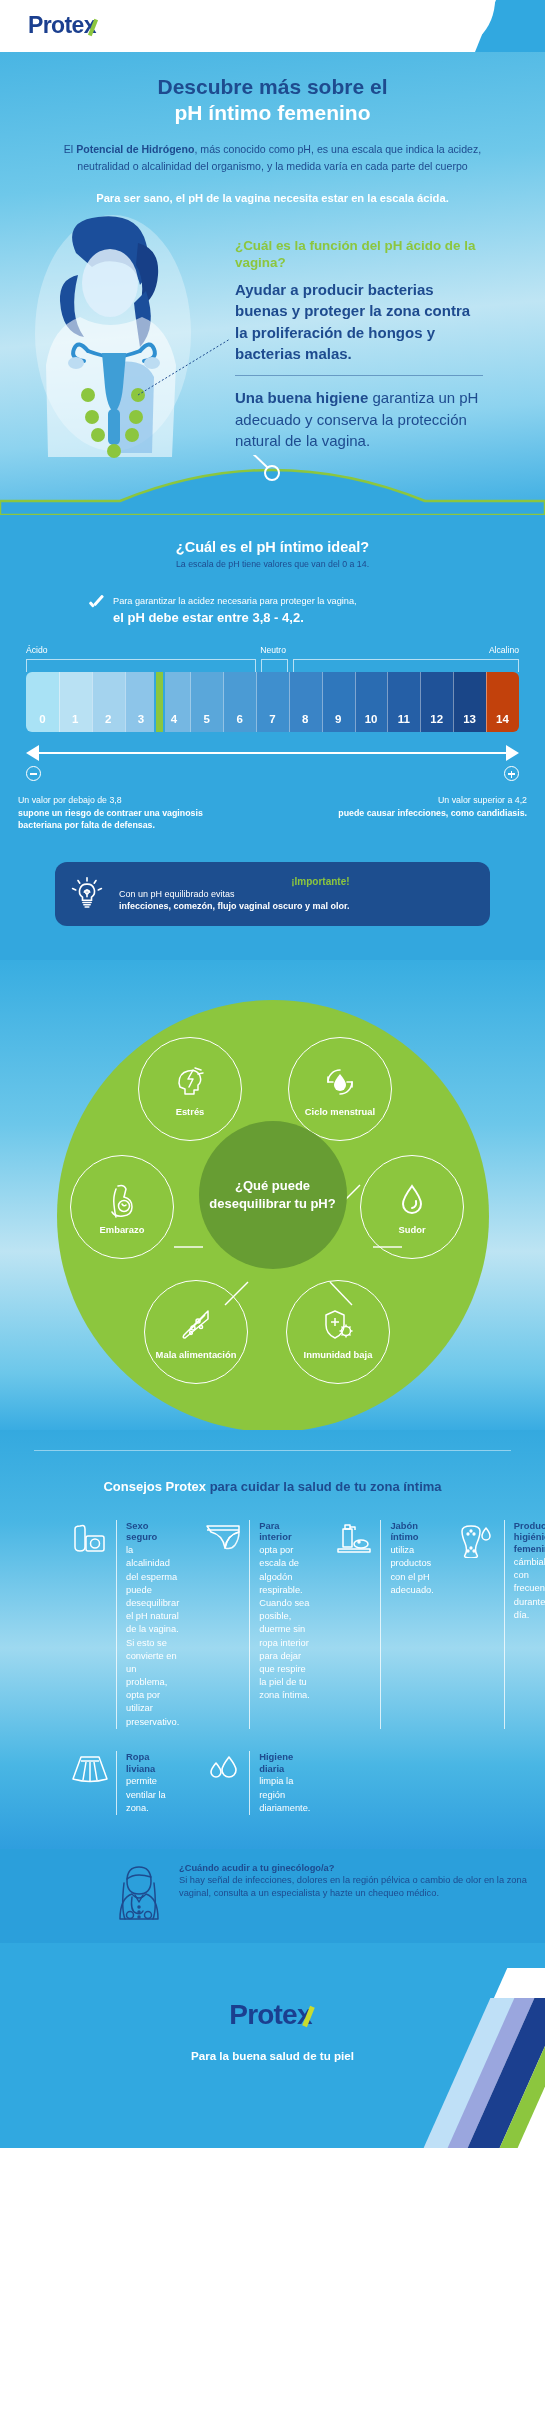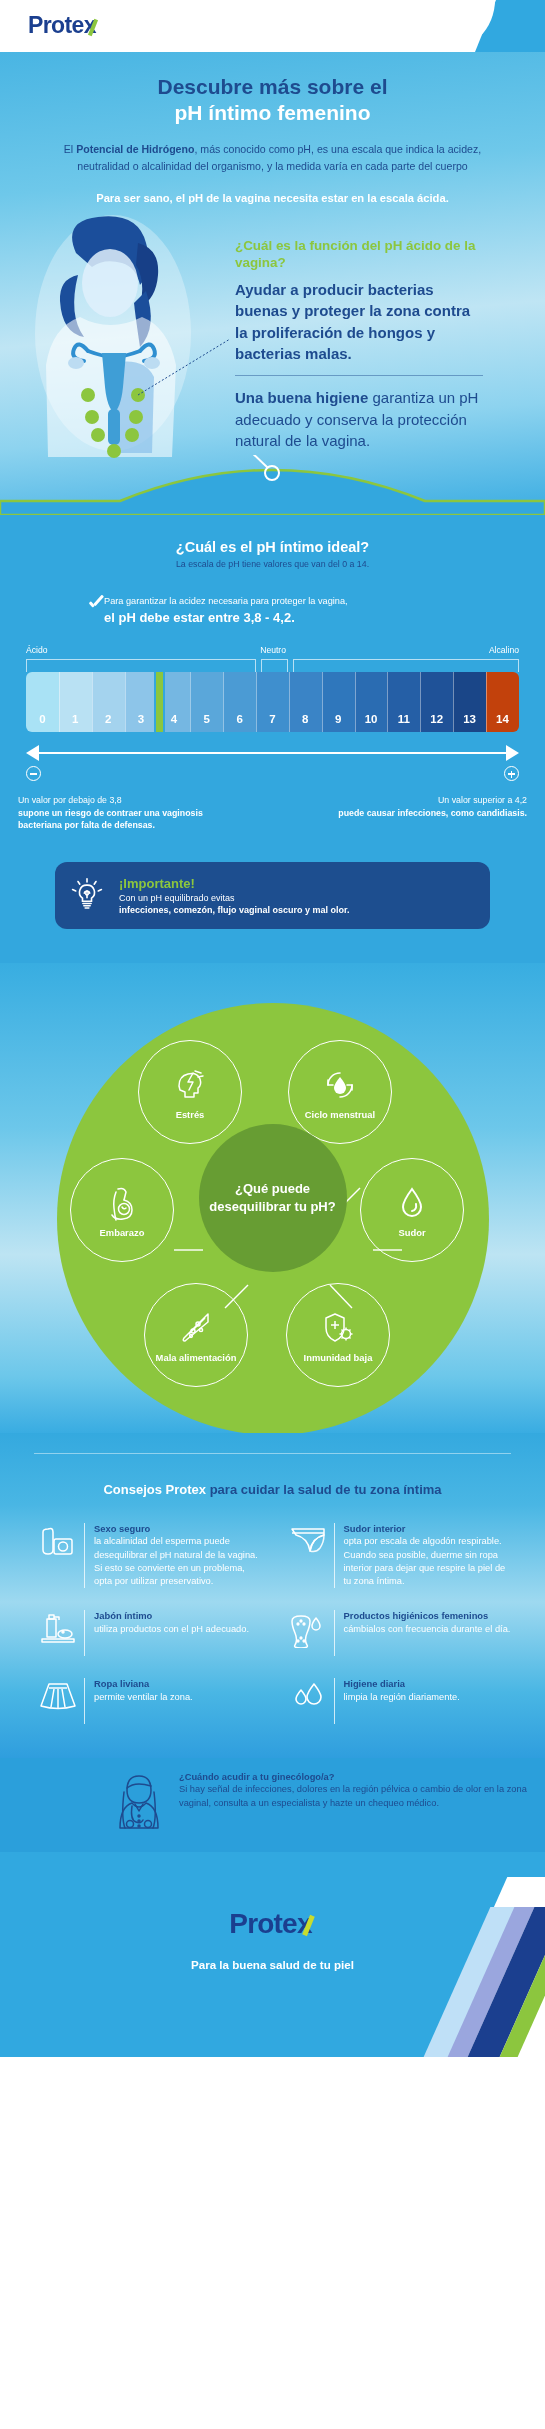--- a/index.html
+++ b/index.html
@@ -138,20 +138,21 @@
   }
   .scale-sec .sub {
     text-align: center;
     color: #1e4b8f;
     font-size: 8.8px;
     padding-top: 4px;
   }
   .checkrow {
     display: flex;
     align-items: flex-start;
+    gap: 9px;
     padding: 26px 70px 0 88px;
   }
   .checkrow .check {
     flex: 0 0 auto;
     width: 16px; height: 16px;
     position: relative;
     margin-top: 1px;
   }
   .checkrow .check:before{
     content:"";
@@ -284,21 +285,21 @@
   .important {
     margin: 30px 55px 0;
     background: #1d4e8f;
     border-radius: 12px;
     padding: 14px 16px 14px 14px;
     display:flex;
     gap: 14px;
     align-items:center;
   }
   .bulb { flex:0 0 auto; width: 36px; height: 36px; }
-  .important .ttl { color:#8cc63e; font-size:13px; font-weight:bold; }
+  .important .ttl { color:#8cc63e; font-size:10px; font-weight:bold;text-align:right; }
   .important .l1 { color:#fff; font-size:9px; margin-top:2px; }
   .important .l2 { color:#fff; font-size:9px; font-weight:bold; margin-top:2px; }
 
   
   .circle-sec {
     position: relative;
     background: linear-gradient(180deg,#38ade1 0%, #6cc7ea 35%, #bde4f3 62%, #6cc7ea 88%, #39ace2 100%);
     height: 470px;
     overflow:hidden;
   }
@@ -350,23 +351,24 @@
   .tips-title {
     text-align:center;
     font-size: 13px;
     font-weight:bold;
     color:#1e4b8f;
     padding: 28px 0 0;
   }
   .tips-title .w { color:#ffffff; }
   .tips-grid {
     display:grid;
-    grid-template-columns: 1fr 1fr;
+    grid-template-columns: 1fr 1fr 1fr 1fr;
     gap: 22px 18px;
     padding: 26px 32px 0;
+    margin-left: 32px;
   }
   .tip { display:flex; gap: 0; align-items: flex-start; }
   .tip .ticon { flex:0 0 52px; display:flex;align-items:flex-start;justify-content:center; padding-top:2px; }
   .tip .tdiv { flex:0 0 1px; align-self: stretch; background: rgba(255,255,255,.75); margin-right:9px; min-height: 46px;}
   .tip .tbody { flex:1 1 auto; }
   .tip h4 { font-size: 9.4px; font-weight:bold; color:#1e4b8f; line-height:1.25; }
   .tip p { font-size: 9.3px; color:#ffffff; line-height:1.42; margin-top:1px; }
 
   
   .doctor-sec {
@@ -700,21 +702,21 @@
           <svg width="40" height="30" viewBox="0 0 40 30">
               <g stroke="#fff" stroke-width="1.5" fill="none" stroke-linejoin="round">
             <path d="M4 4 h32 v6 q-12 3 -14 16 q-2 -13 -14 -16 z"></path>
             <path d="M36 10 q-12 3 -14 16 q6 2 10 -3 q4 -6 4 -13z" opacity="0.9"></path>
             <line x1="4" y1="8" x2="36" y2="8"></line>
           </g>
             </svg>
         </span>
         <span class="tdiv"></span>
         <span class="tbody">
-          <h4>Sudor interior</h4>
+          <h4>Para interior</h4>
           <p>opta por escala de algodón respirable. Cuando sea posible, duerme sin ropa interior para dejar que respire la piel de tu zona íntima.</p>
         </span>
       </div>
 
       <div class="tip">
         <span class="ticon">
           <svg width="38" height="34" viewBox="0 0 38 34">
               <g stroke="#fff" stroke-width="1.5" fill="none" stroke-linejoin="round">
             <path d="M10 3 h5 v4 h-5 z"></path>
             <path d="M8 7 h9 v18 h-9 z" rx="2"></path>

